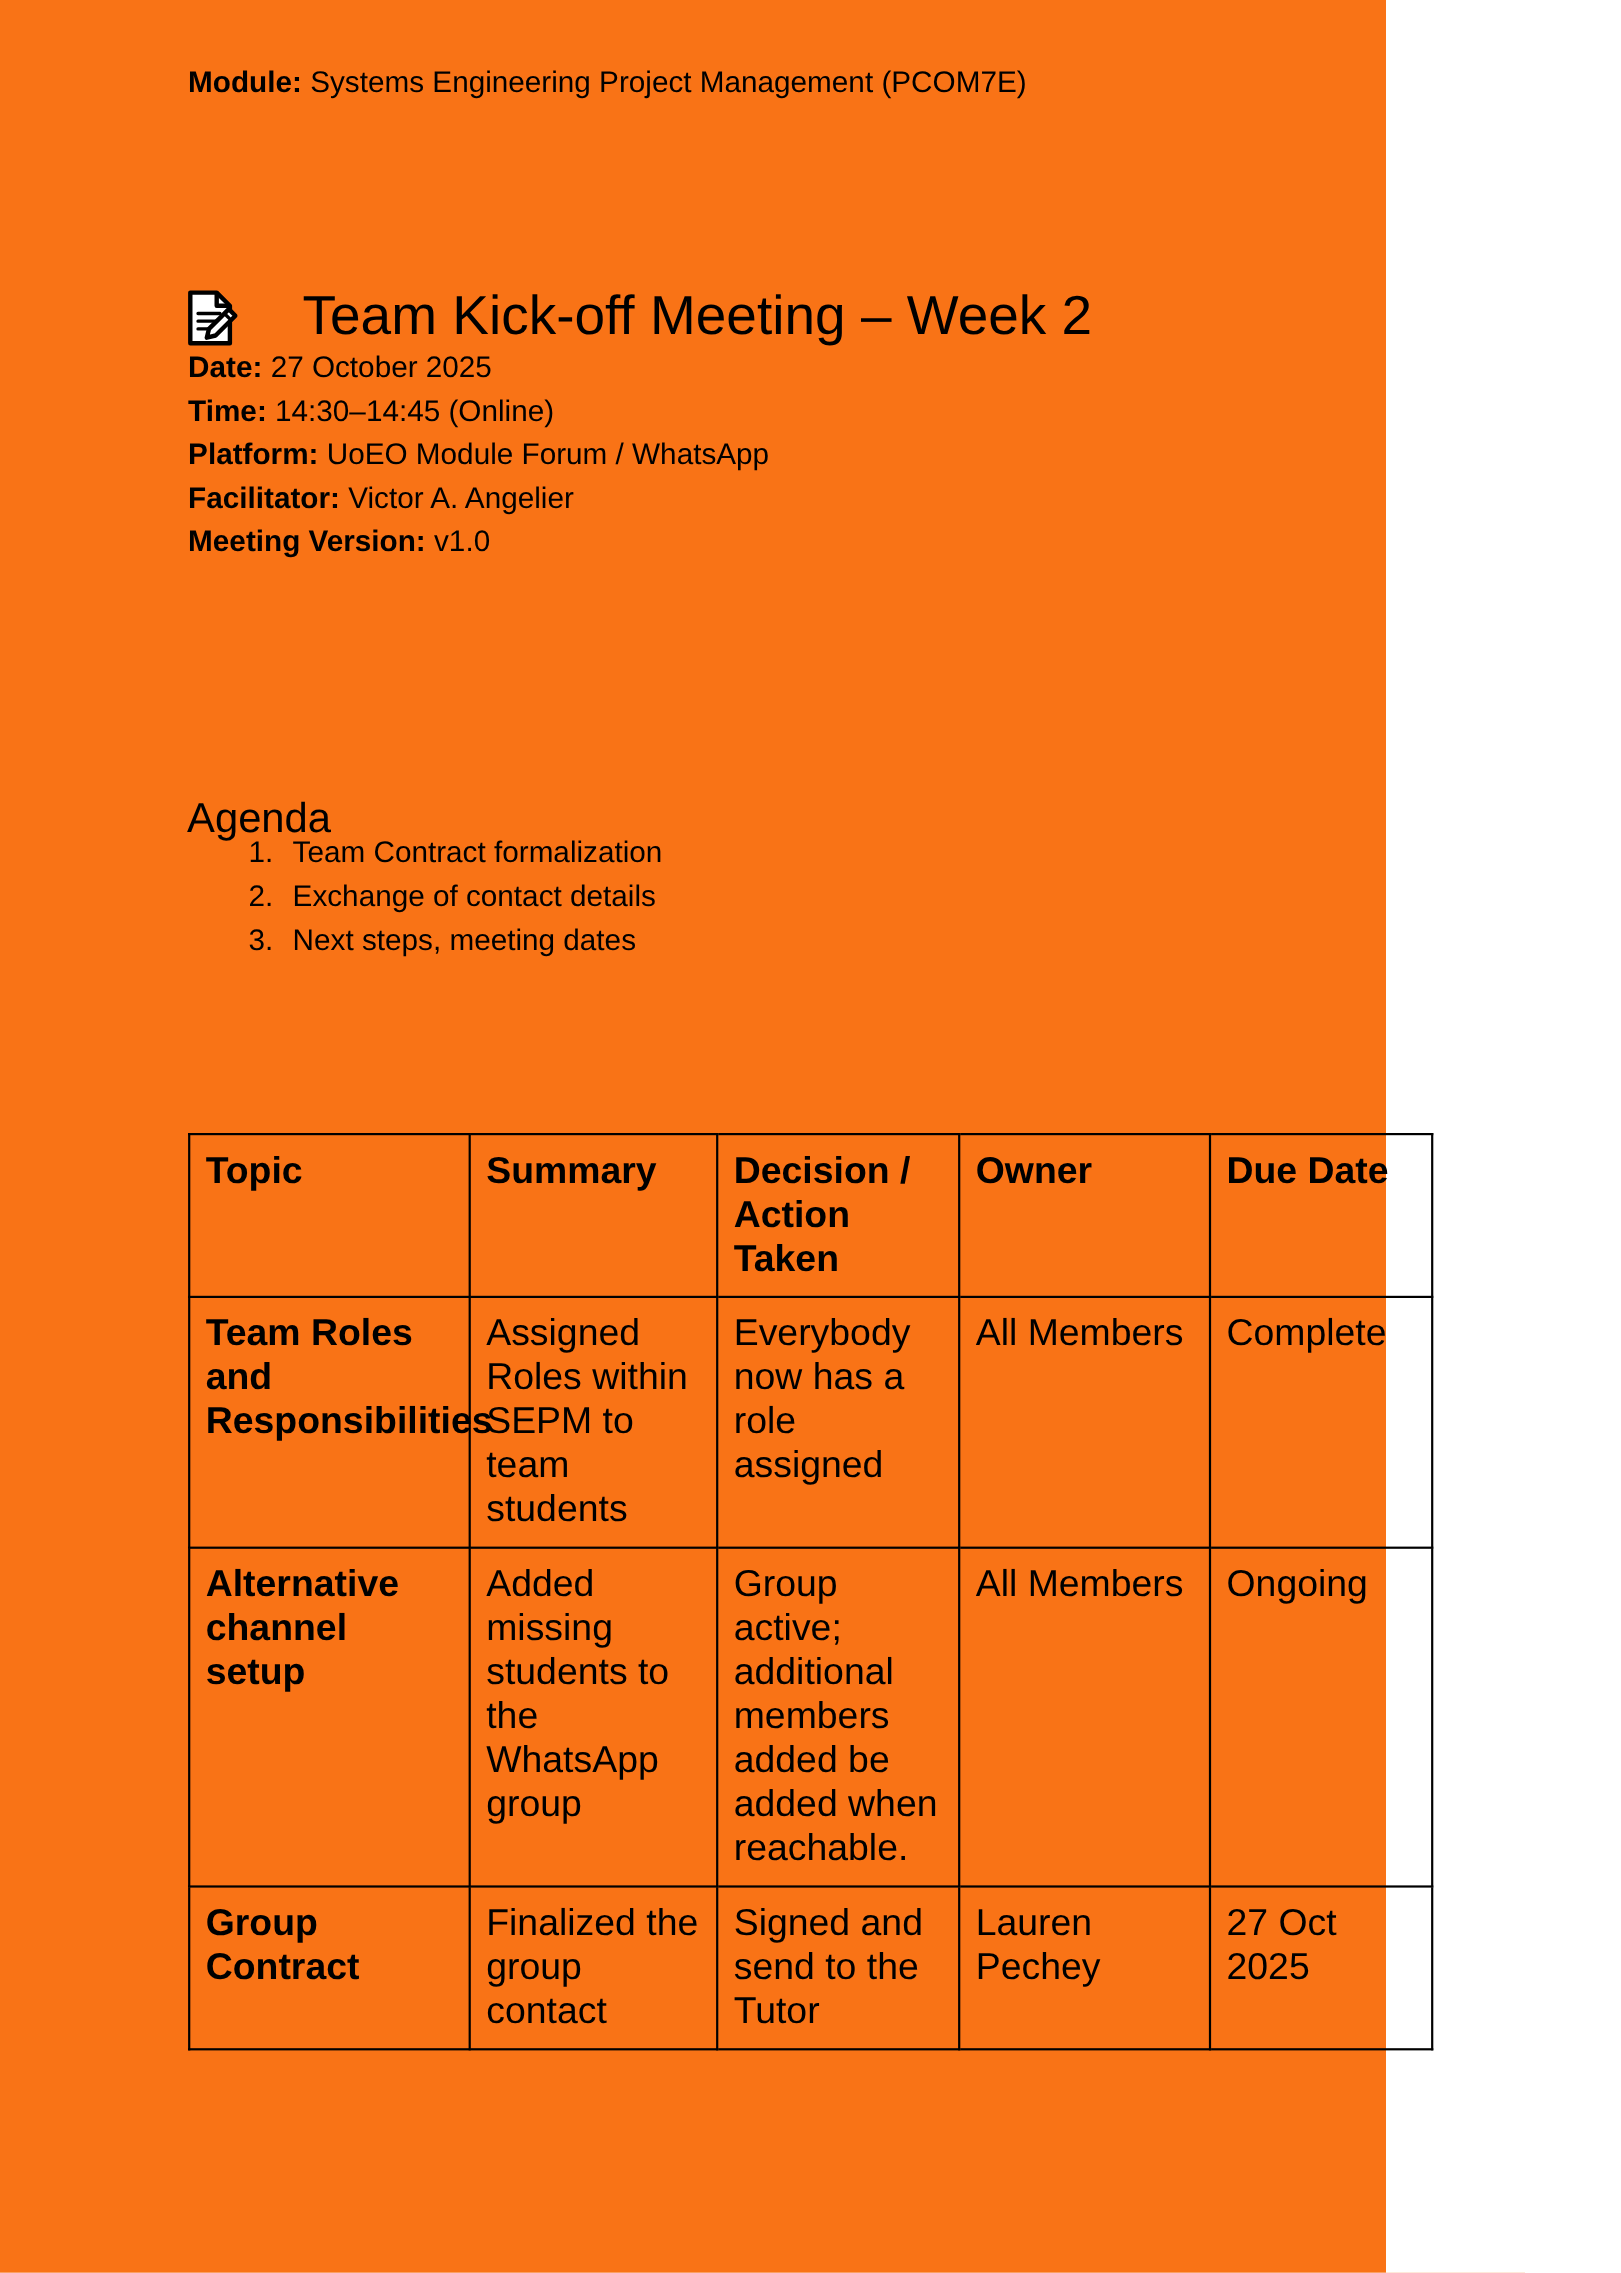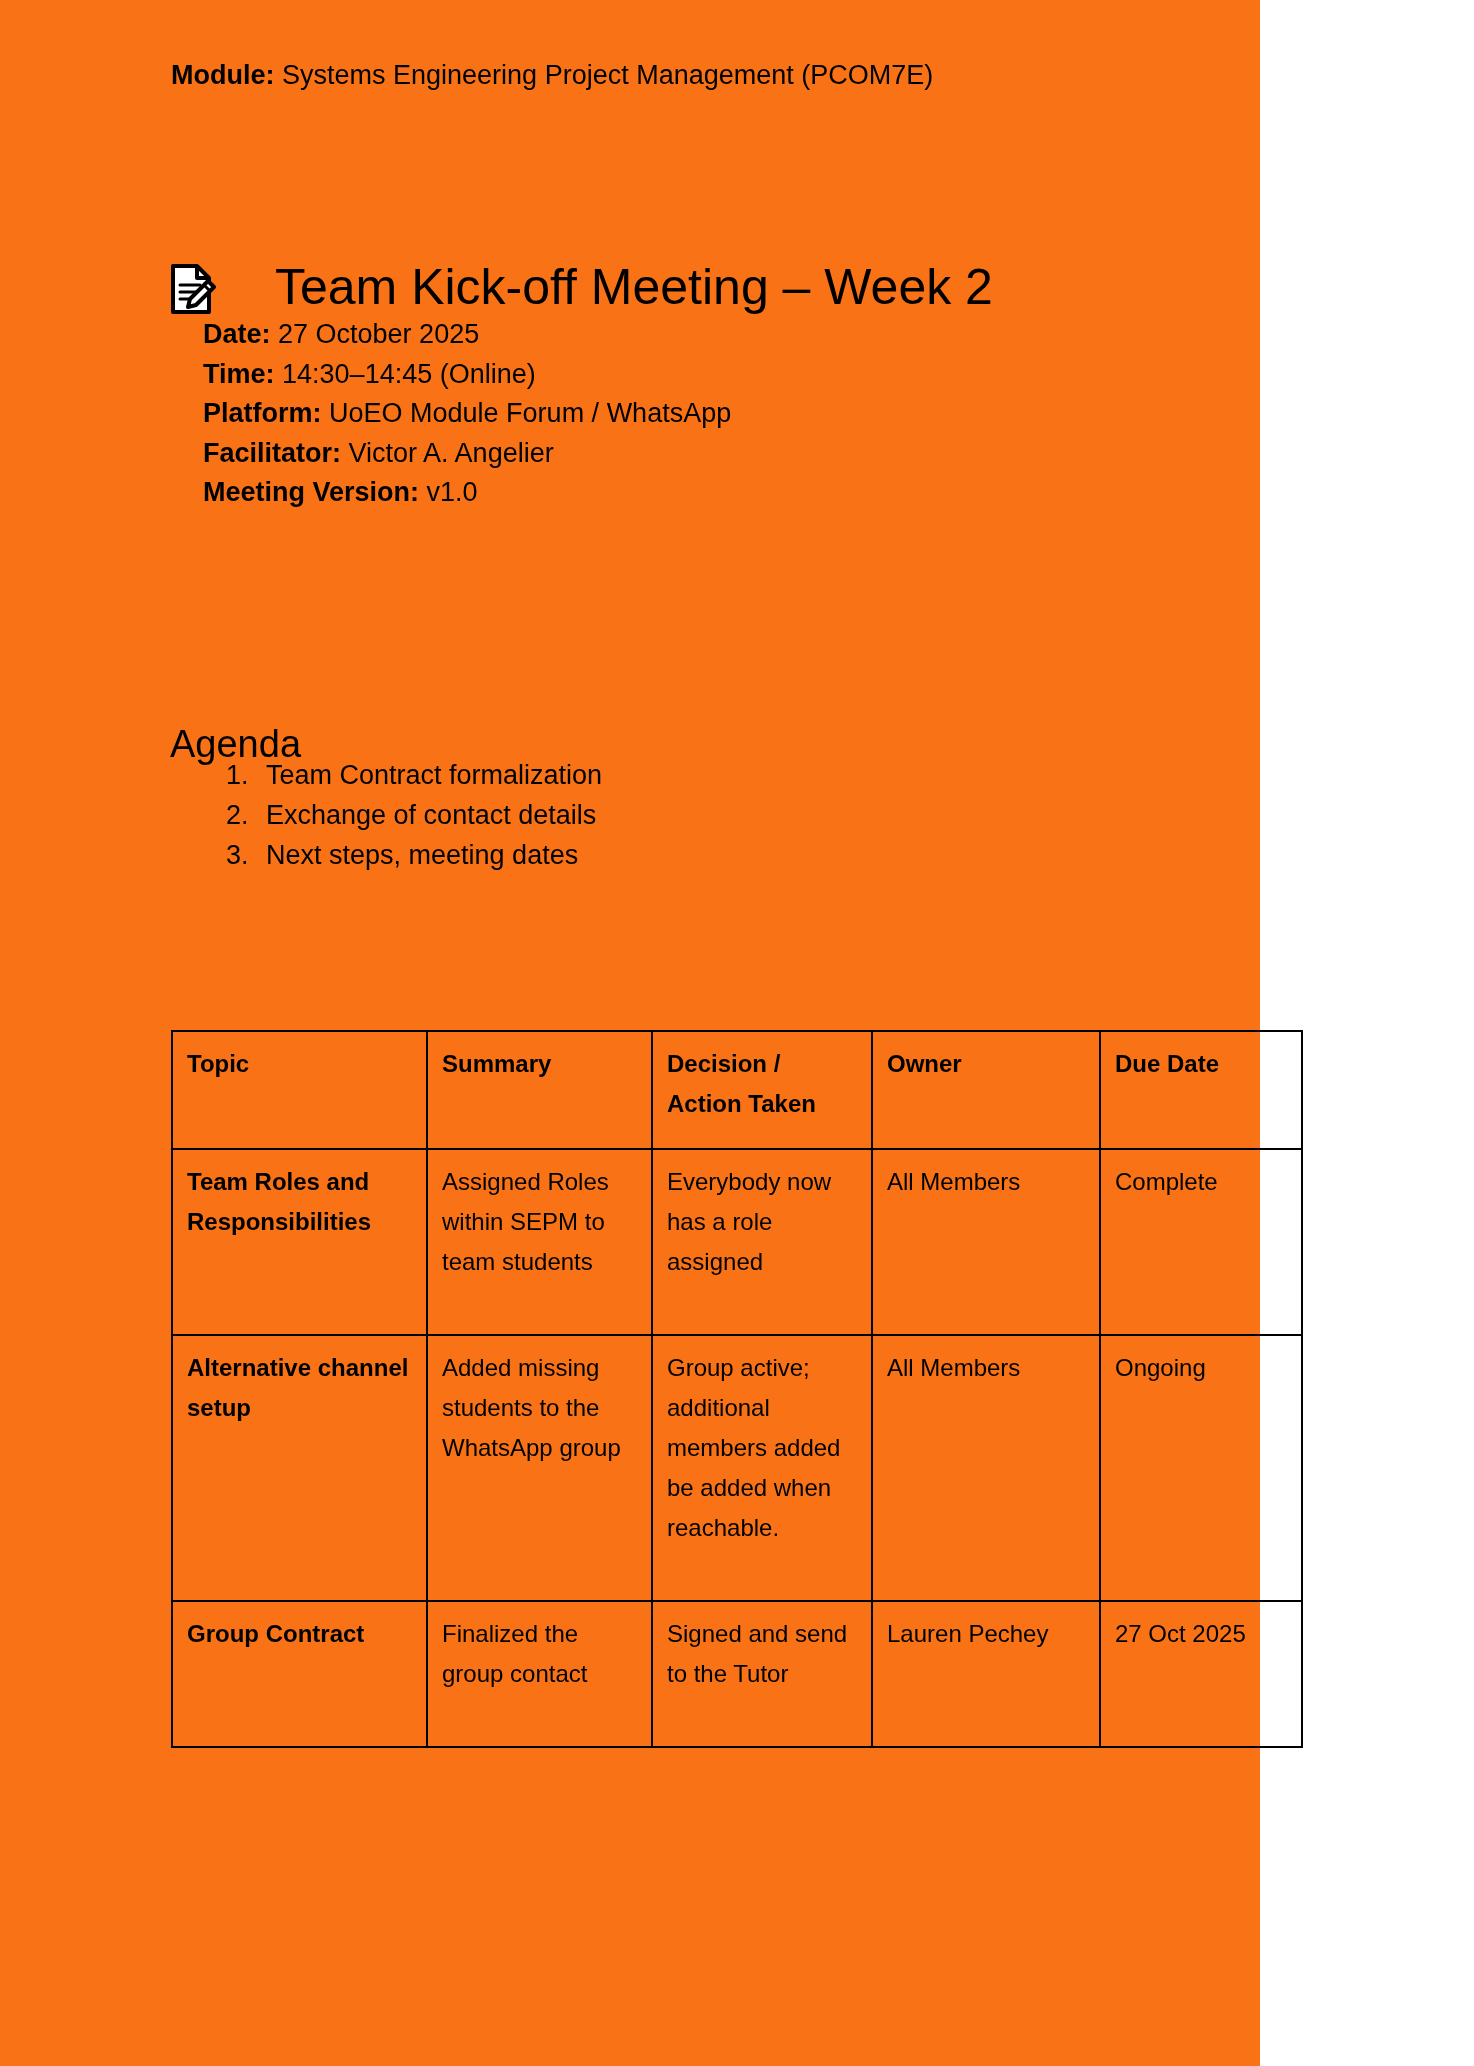--- a/index.html
+++ b/index.html
@@ -59,21 +59,20 @@
   .memo-icon svg { display: block; }
   .title-text { display: inline-block; }
 
   
   .meta {
     position: absolute;
     left: 171px;
     top: 315px;
     font-size: 27px;
     line-height: 39.5px;
-    margin-left: 32px;
   }
   .meta .row { white-space: nowrap; }
   .meta .lbl { font-weight: bold; }
 
   
   .sec-heading {
     position: absolute;
     left: 170px;
     font-size: 38px;
     line-height: 48px;
@@ -99,21 +98,21 @@
   }
 
   
   .disc-table {
     position: absolute;
     left: 171px;
     top: 1030px;
     width: 1130px;
     border-collapse: collapse;
     table-layout: fixed;
-    font-size: 24px;
+    font-size: 34px;
     line-height: 40px;
   }
   .disc-table th,
   .disc-table td {
     border: 2px solid #000000;
     vertical-align: top;
     text-align: left;
     padding: 12px 14px 14px 14px;
   }
   .disc-table th { font-weight: bold; }

